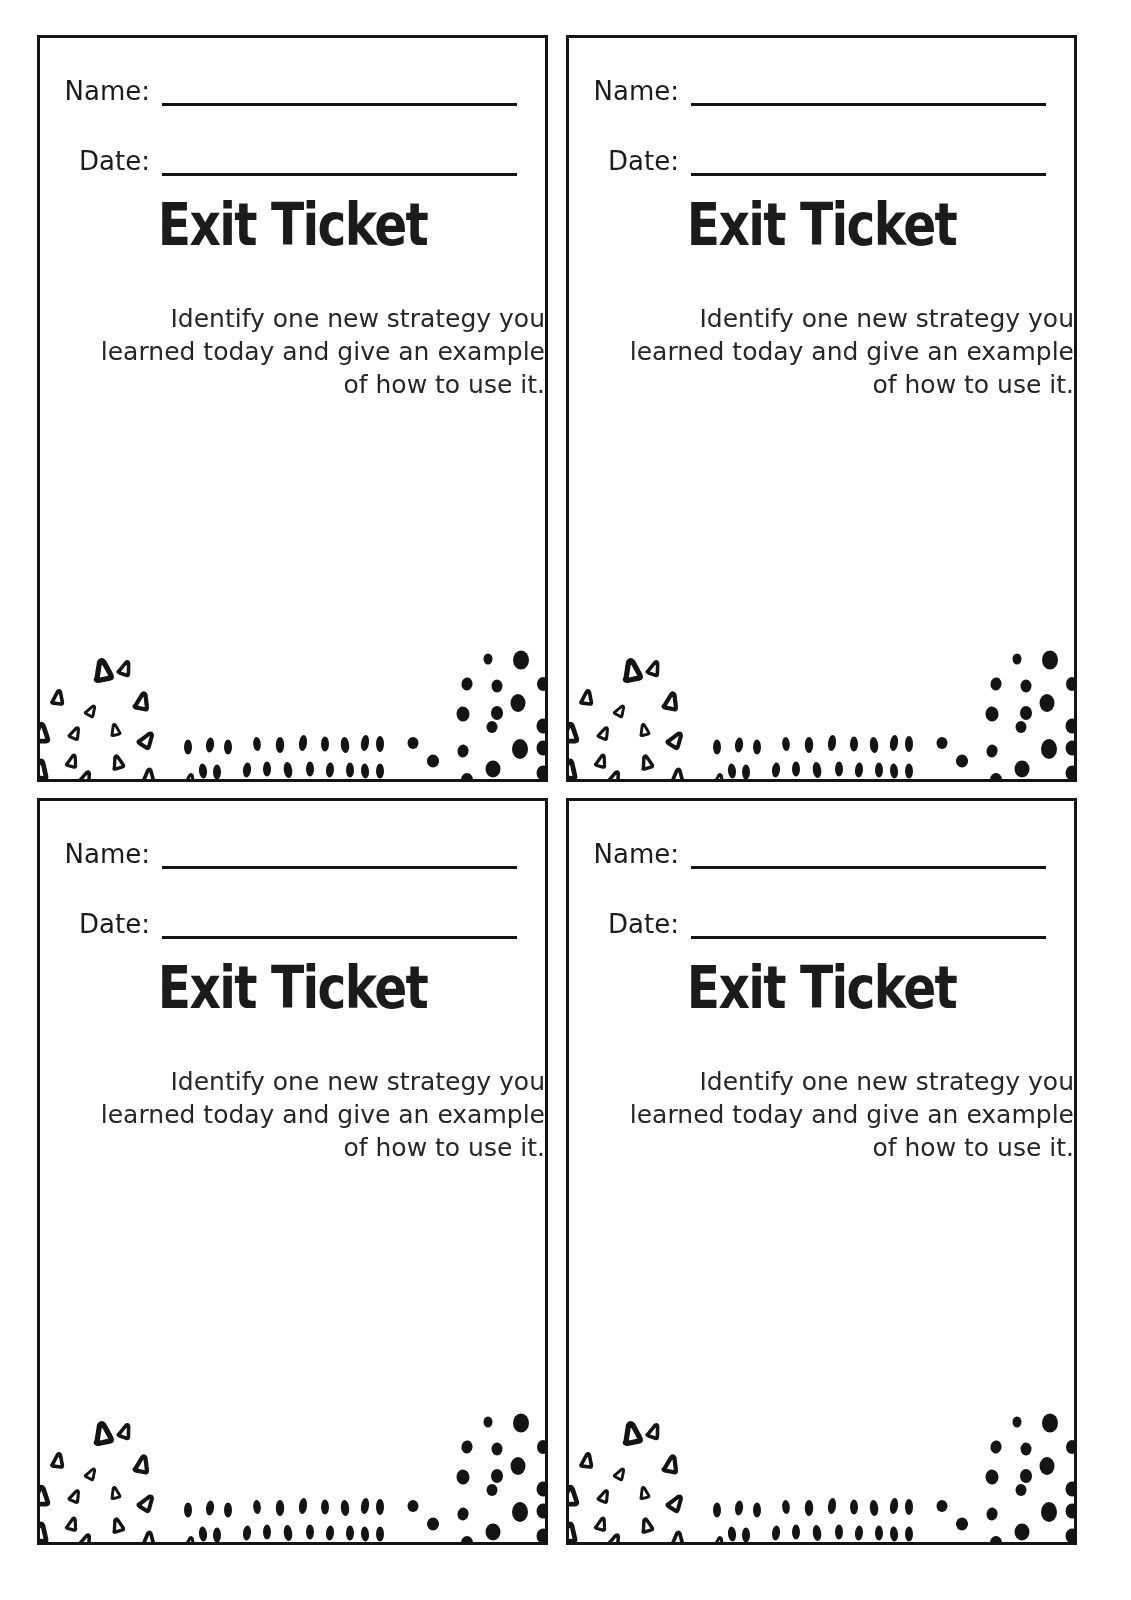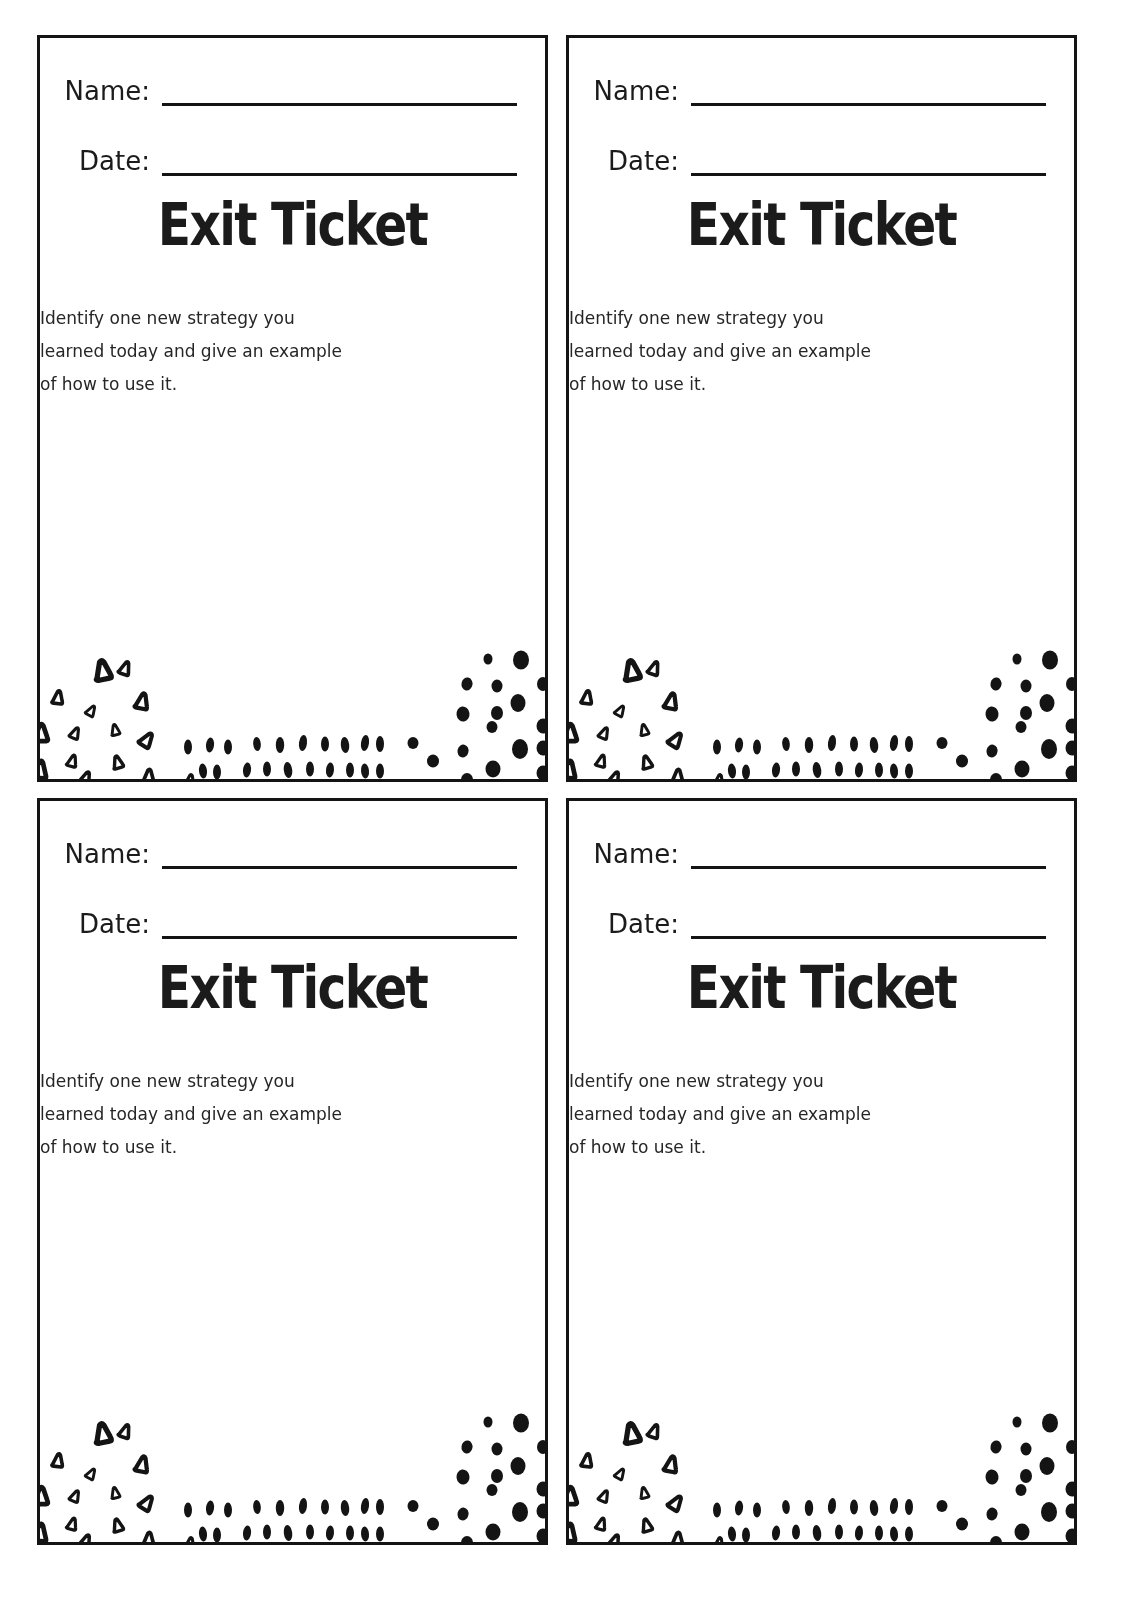--- a/index.html
+++ b/index.html
@@ -62,22 +62,22 @@
     font-size: 58px;
     line-height: 58px;
     letter-spacing: -2px;
     color: #1b1b1b;
     transform: scaleX(0.84);
     transform-origin: 50% 50%;
     white-space: nowrap;
   }
   .prompt {
     margin-top: 48px;
-    text-align: left;
-    font-size: 17px;
+    text-align: right;
+    font-size: 25px;
     line-height: 33px;
     color: #262626;
   }
   .prompt span { display: block; }
   .decoration {
     position: absolute;
     left: 0;
     bottom: -2px;
     width: 505px;
     height: 150px;

